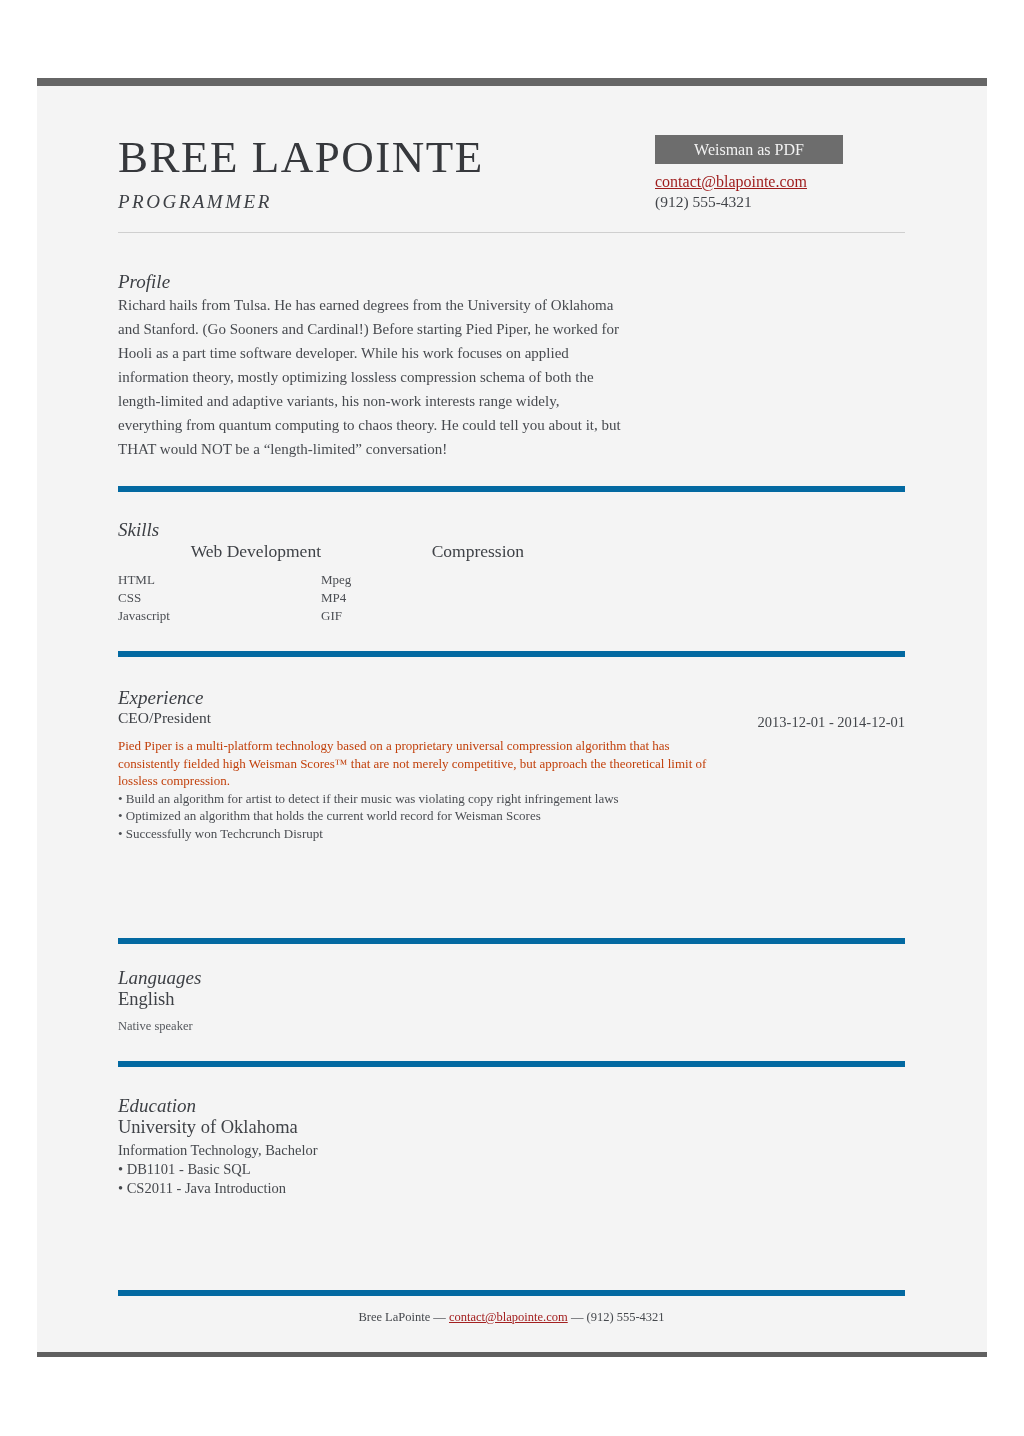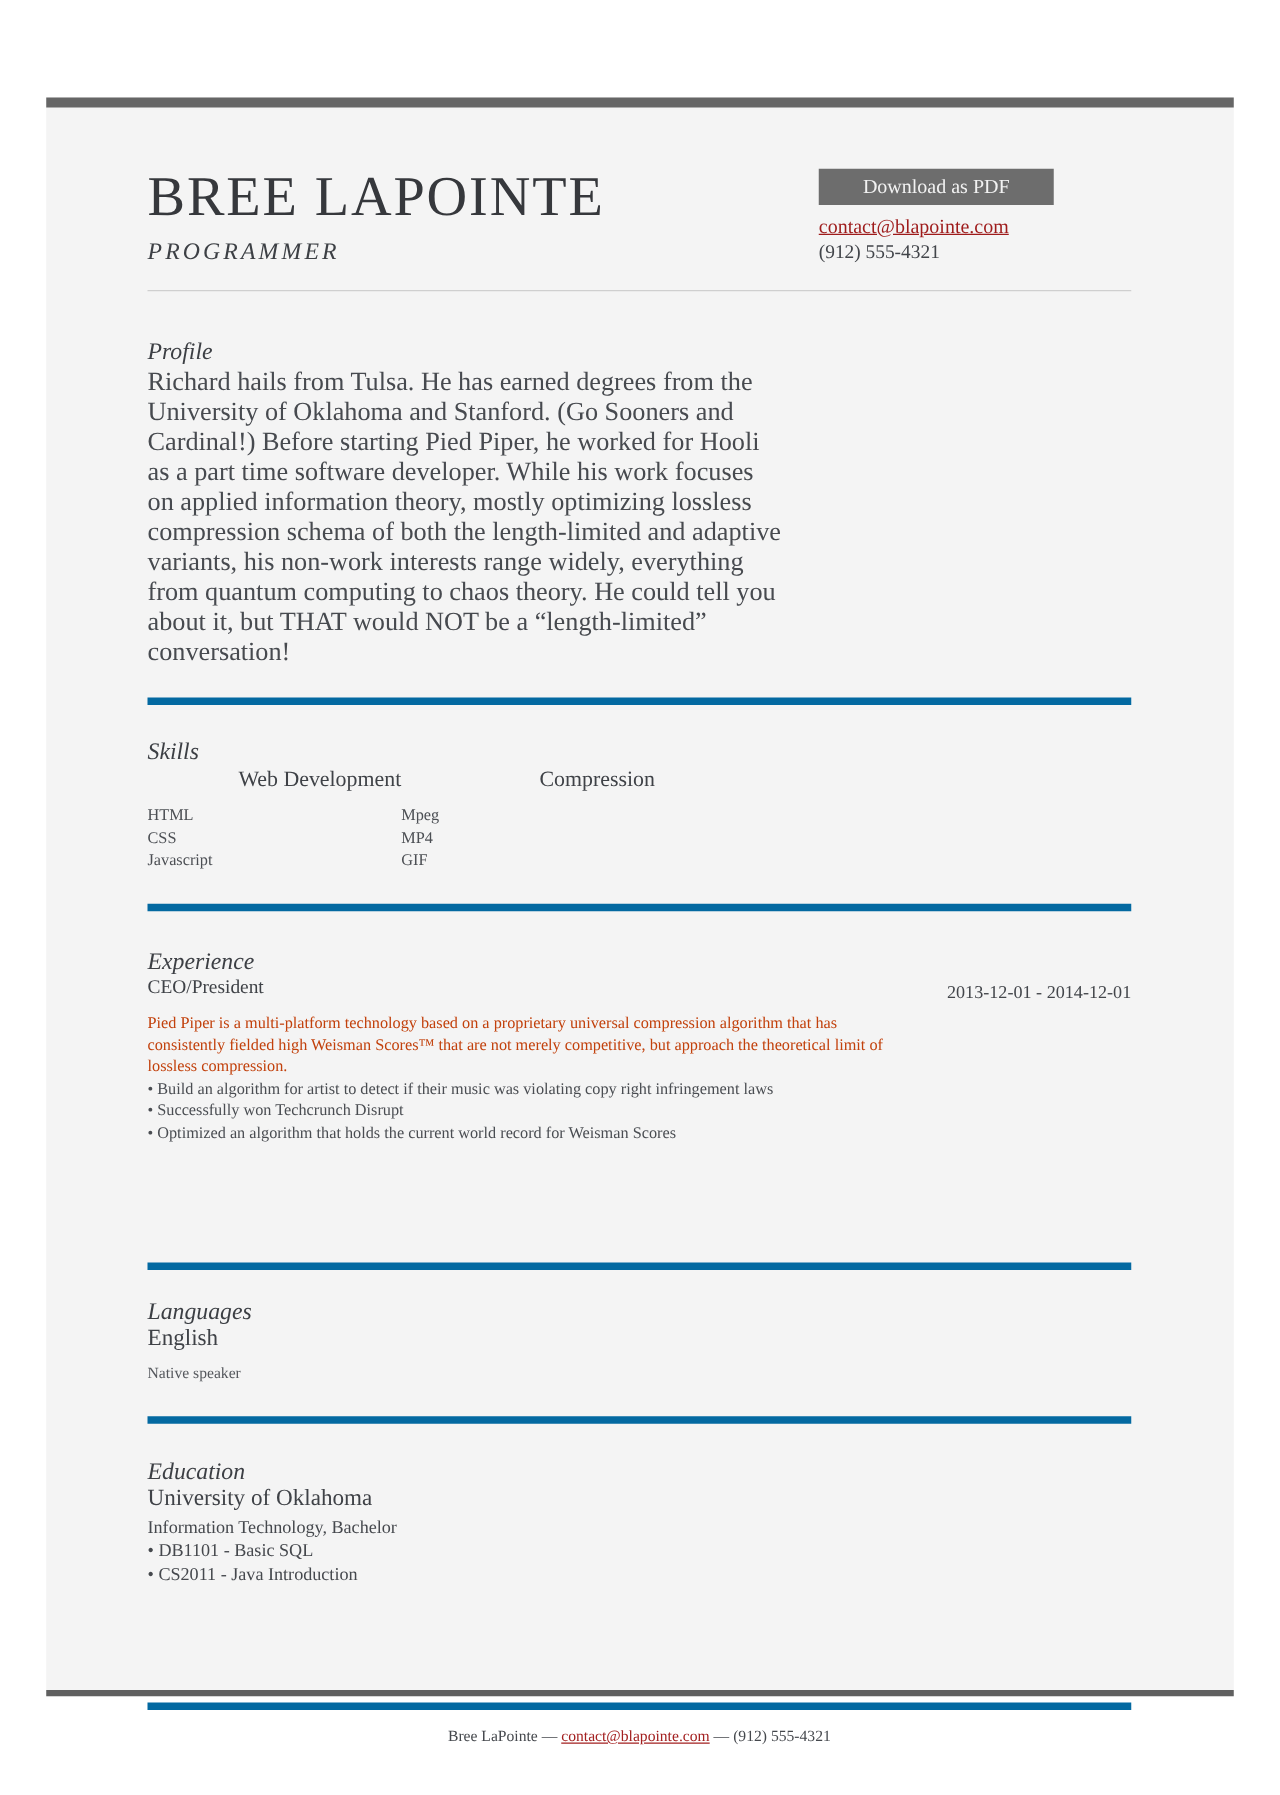--- a/index.html
+++ b/index.html
@@ -50,21 +50,21 @@
   }
   .sec-body { flex:1; min-width:0; }
 
   .sec-profile    { padding:38px 0 25px; }
   .sec-skills     { padding:27px 0 26px; }
   .sec-experience { padding:30px 0 96px; }
   .sec-languages  { padding:23px 0 27px; }
   .sec-education  { padding:28px 0 93px; }
 
   .profile-text {
-    max-width:508px; font-size:21px; line-height:24px; color:#474a4f;
+    max-width:508px; font-size:15px; line-height:24px; color:#474a4f;
   }
 
   
   .skills-row { display:flex; }
   .skill-group { width:203px; flex-shrink:0; }
   .skill-group-name { font-size:17.5px; color:#3f4247;text-align:right; }
   .skill-items { margin-top:9px; }
   .skill-item { font-size:13px; line-height:18px; color:#4c4f54; }
 
   
@@ -98,21 +98,21 @@
 
 <div class="paper">
   <div class="inner">
 
     <header class="header">
       <div>
         <h1 class="name">BREE LAPOINTE</h1>
         <div class="role">PROGRAMMER</div>
       </div>
       <div class="contact">
-        <a class="download-btn">Download as PDF</a>
+        <a class="download-btn">Weisman as PDF</a>
         <br>
         <a class="email-link">contact@blapointe.com</a>
         <div class="phone">(912) 555-4321</div>
       </div>
     </header>
 
     <section class="section sec-profile">
       <div class="sec-label">Profile</div>
       <div class="sec-body">
         <div class="profile-text">Richard hails from Tulsa. He has earned degrees from the University of Oklahoma and Stanford. (Go Sooners and Cardinal!) Before starting Pied Piper, he worked for Hooli as a part time software developer. While his work focuses on applied information theory, mostly optimizing lossless compression schema of both the length-limited and adaptive variants, his non-work interests range widely, everything from quantum computing to chaos theory. He could tell you about it, but THAT would NOT be a “length-limited” conversation!</div>
@@ -146,22 +146,22 @@
     <section class="section sec-experience">
       <div class="sec-label">Experience</div>
       <div class="sec-body">
         <div>
           <div class="job-head">
             <div class="job-title">CEO/President</div>
             <div class="job-dates">2013-12-01 - 2014-12-01</div>
           </div>
           <div class="job-summary">Pied Piper is a multi-platform technology based on a proprietary universal compression algorithm that has consistently fielded high Weisman Scores™ that are not merely competitive, but approach the theoretical limit of lossless compression.</div>
           <div class="job-highlight">• Build an algorithm for artist to detect if their music was violating copy right infringement laws</div>
+          <div class="job-highlight">• Optimized an algorithm that holds the current world record for Weisman Scores</div>
           <div class="job-highlight">• Successfully won Techcrunch Disrupt</div>
-          <div class="job-highlight">• Optimized an algorithm that holds the current world record for Weisman Scores</div>
         </div>
       </div>
     </section>
 
     <section class="section sec-languages">
       <div class="sec-label">Languages</div>
       <div class="sec-body">
         <div>
           <div class="lang-name">English</div>
           <div class="lang-level">Native speaker</div>

